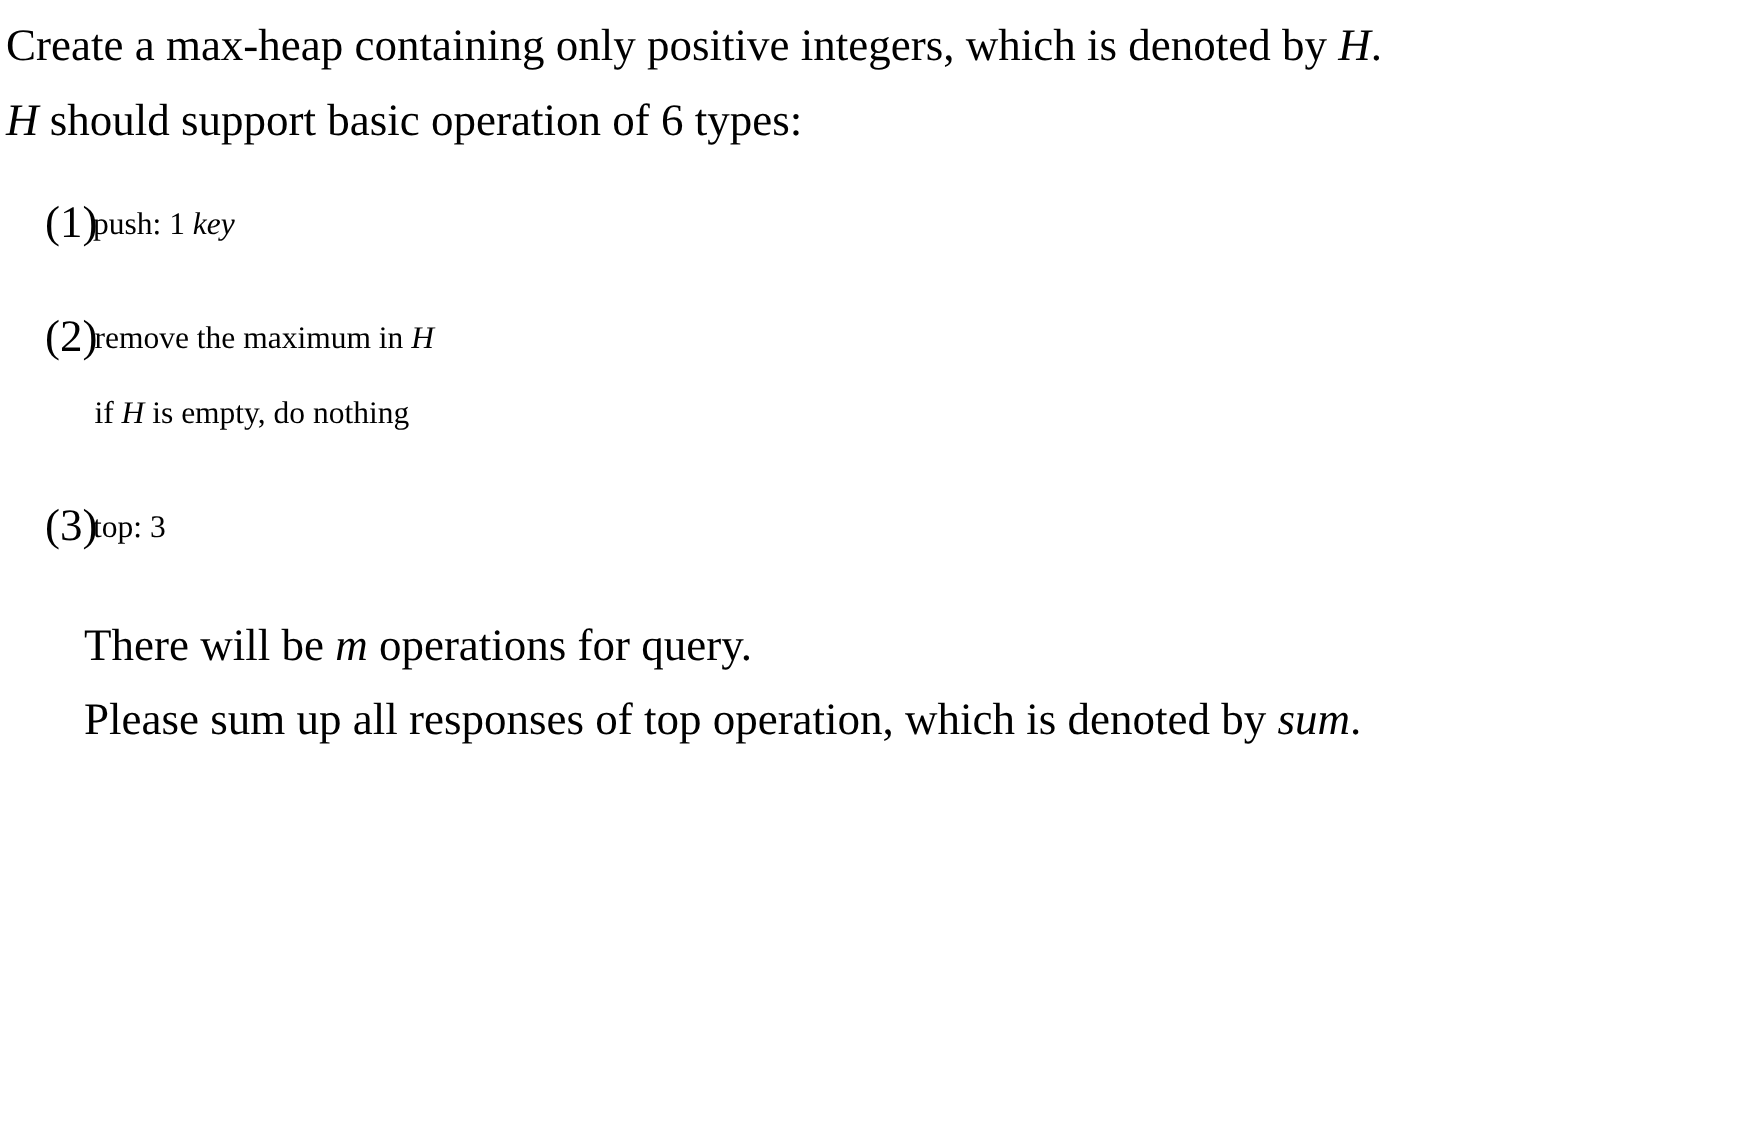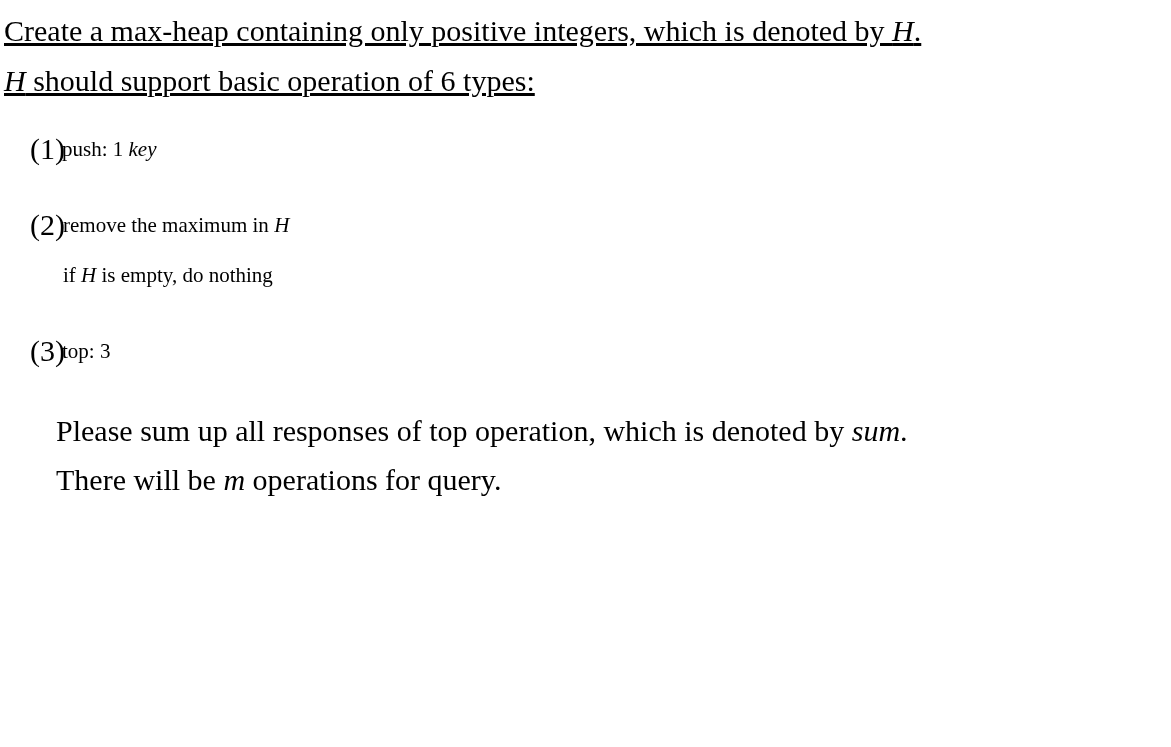--- a/index.html
+++ b/index.html
@@ -17,21 +17,20 @@
   .page {
     position: relative;
     width: 1171px;
     height: 747px;
     padding: 0;
     box-sizing: border-box;
   }
   .intro {
     margin: 0;
     padding: 6px 0 0 4px;
-    text-decoration: underline;
   }
   .line {
     font-size: 30px;
     line-height: 50px;
     white-space: nowrap;
   }
   em.math {
     font-style: italic;
     font-family: "Liberation Serif", "DejaVu Serif", serif;
   }
@@ -101,17 +100,17 @@
     <div class="item">
       <div class="item-num">(3)</div>
       <div class="item-body">
         <div class="line"><span>top: 3</span><em class="math"></em><span></span></div>
       </div>
     </div>
 
   </div>
 
   <div class="closing">
+    <div class="line"><span>There will be </span><em class="math">m</em><span> operations for query.</span></div>
     <div class="line"><span>Please sum up all responses of top operation, which is denoted by </span><em class="math">sum</em><span>.</span></div>
-    <div class="line"><span>There will be </span><em class="math">m</em><span> operations for query.</span></div>
   </div>
 
 </div>
 
 </body></html>

